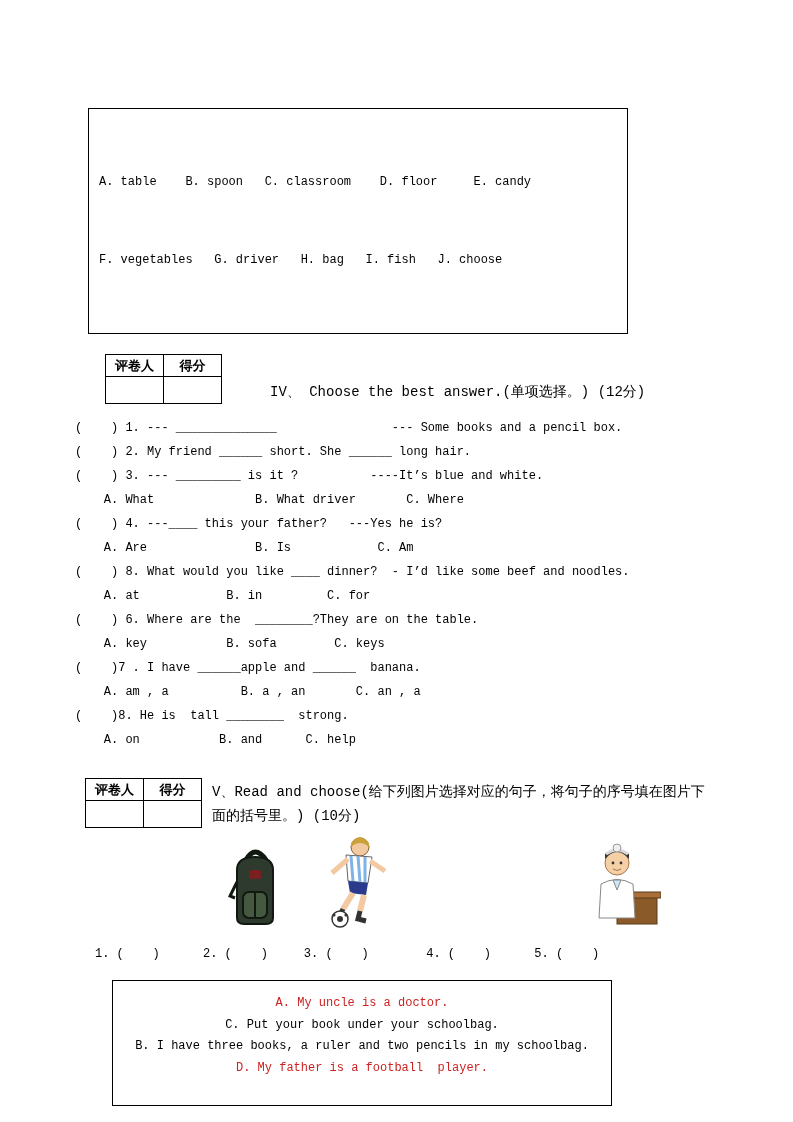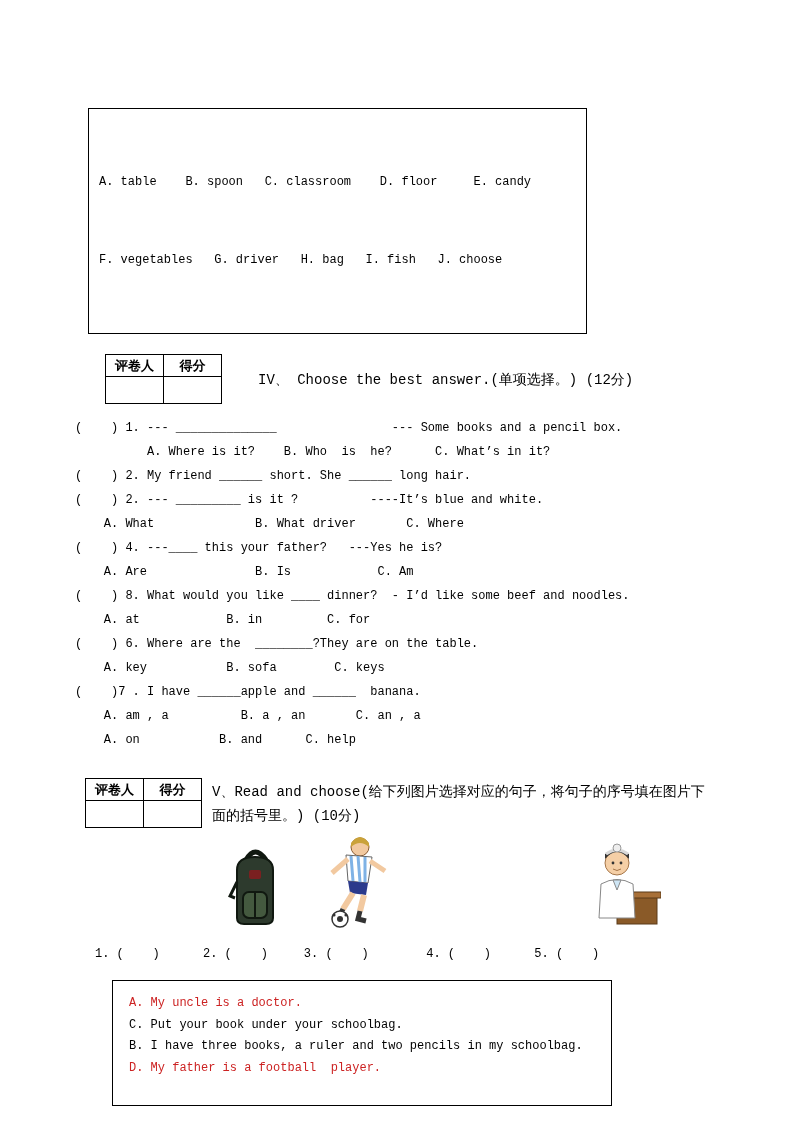--- a/index.html
+++ b/index.html
@@ -4,51 +4,51 @@
 <style>
   * { box-sizing: border-box; }
   html, body { margin: 0; padding: 0; }
   body {
     width: 793px; height: 1122px; background: #ffffff; color: #000;
     font-family: "Liberation Mono", "DejaVu Sans Mono", monospace;
   }
   .page { position: relative; width: 793px; height: 1122px; background: #fff; overflow: hidden; }
 
   .word-bank {
-    margin: 108px 0 0 88px; width: 499px; border: 1px solid #000;
+    margin: 108px 0 0 88px; width: 540px; border: 1px solid #000;
     padding: 8px 10px; font-size: 12px; line-height: 26px; white-space: pre;
   }
 
-  .section-header { display: flex; align-items: center; }
+  .section-header { display: flex; align-items: flex-end; }
   .header-iv { margin: 20px 0 0 105px; }
   .header-v  { margin: 26px 0 0 85px; }
 
   .grader-table { border-collapse: collapse; background: #fff; flex-shrink: 0; }
   .grader-table td { border: 1px solid #000; width: 58px; text-align: center; padding: 0; }
   .grader-table .lbl { height: 22px; font-weight: bold; font-size: 13px; font-family: "Liberation Sans", sans-serif; }
   .grader-table .cell { height: 27px; }
 
   .section-title { font-size: 14px; line-height: 24px; margin-top: 2px; font-family: "Liberation Mono", "DejaVu Sans Mono", monospace; }
-  .title-iv { margin-left: 36px; }
+  .title-iv { margin-left: 48px; }
   .title-v  { margin-left: 10px; width: 505px; }
 
   .questions { margin: 12px 0 0 75px; font-size: 12px; font-family: Liberation Mono, monospace; }
   .q-line { white-space: pre; height: 24px; line-height: 24px; }
 
   .images-row { display: flex; align-items: flex-end; margin: 6px 0 0 228px; height: 94px; }
   .img-player { margin-left: 20px; }
   .img-doctor { margin-left: 185px; }
 
   .answer-row { margin: 16px 4px 0 95px; font-size: 12px; white-space: pre; line-height: 20px; }
 
   .sentence-box {
     margin: 16px 0 0 112px; width: 500px; border: 1px solid #000;
     padding: 12px 16px 26px 16px; font-size: 12px;
   }
-  .s-line { white-space: pre; line-height: 21.5px; }
+  .s-line { white-space: pre; line-height: 21.5px; text-align: center; }
   .red { color: #cc2222; }
 </style>
 </head>
 <body>
 
 <div class="page">
 
   <div class="word-bank">
     <div>A. table    B. spoon   C. classroom    D. floor     E. candy</div>
     <div>F. vegetables   G. driver   H. bag   I. fish   J. choose</div>
@@ -65,32 +65,32 @@
           <td class="cell"></td>
           <td class="cell"></td>
         </tr>
       </tbody>
     </table>
     <div class="section-title title-iv">IV、 Choose the best answer.(单项选择。) (12分)</div>
   </div>
 
   <div class="questions">
     <div class="q-line">(    ) 1. --- ______________                --- Some books and a pencil box.</div>
-    <div class="q-line">          A. Where is it?    B. Who  is  he?      C. What’s in it?</div>
     <div class="q-line">(    ) 2. My friend ______ short. She ______ long hair.</div>
-    <div class="q-line">(    ) 2. --- _________ is it ?          ----It’s blue and white.</div>
+    <div class="q-line">(    ) 3. --- _________ is it ?          ----It’s blue and white.</div>
     <div class="q-line">    A. What              B. What driver       C. Where</div>
     <div class="q-line">(    ) 4. ---____ this your father?   ---Yes he is?</div>
     <div class="q-line">    A. Are               B. Is            C. Am</div>
     <div class="q-line">(    ) 8. What would you like ____ dinner?  - I’d like some beef and noodles.</div>
     <div class="q-line">    A. at            B. in         C. for</div>
     <div class="q-line">(    ) 6. Where are the  ________?They are on the table.</div>
     <div class="q-line">    A. key           B. sofa        C. keys</div>
     <div class="q-line">(    )7 . I have ______apple and ______  banana.</div>
     <div class="q-line">    A. am , a          B. a , an       C. an , a</div>
+    <div class="q-line">(    )8. He is  tall ________  strong.</div>
     <div class="q-line">    A. on           B. and      C. help</div>
   </div>
 
   <div class="section-header header-v">
     <table class="grader-table">
       <tbody>
         <tr>
           <td class="lbl">评卷人</td>
           <td class="lbl">得分</td>
         </tr>

